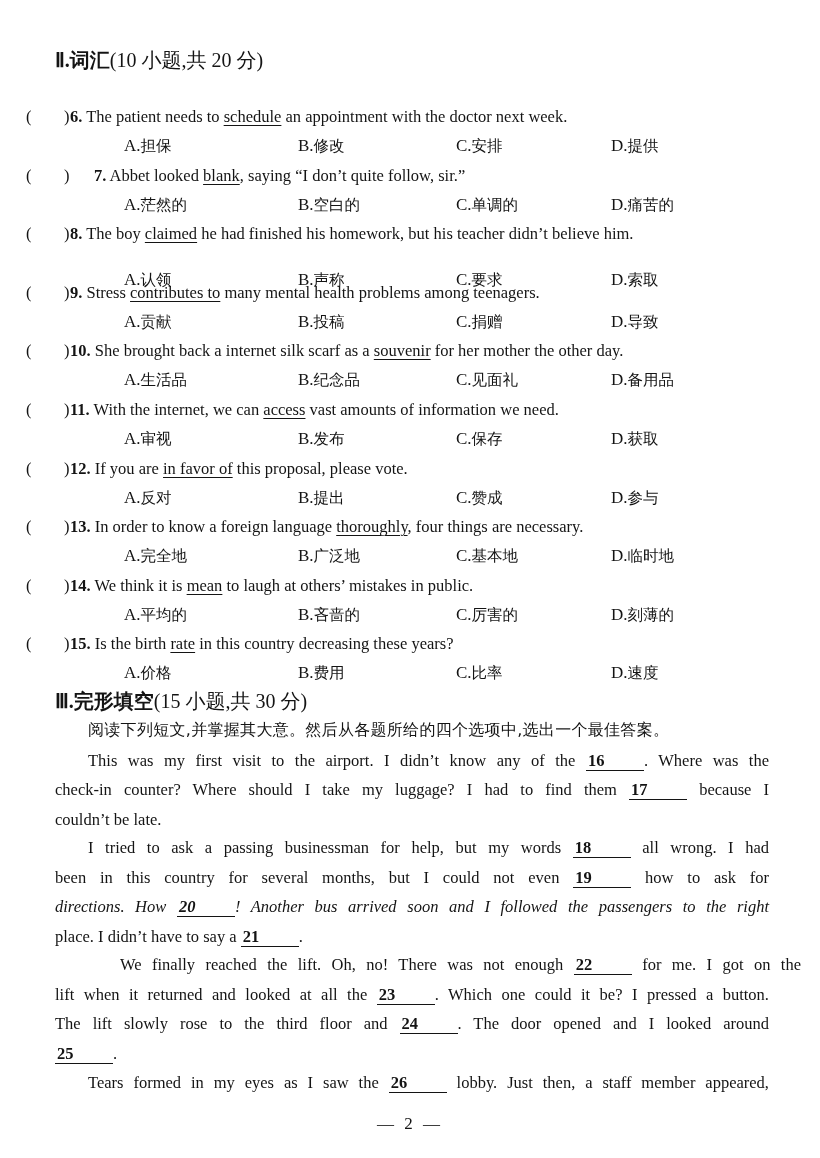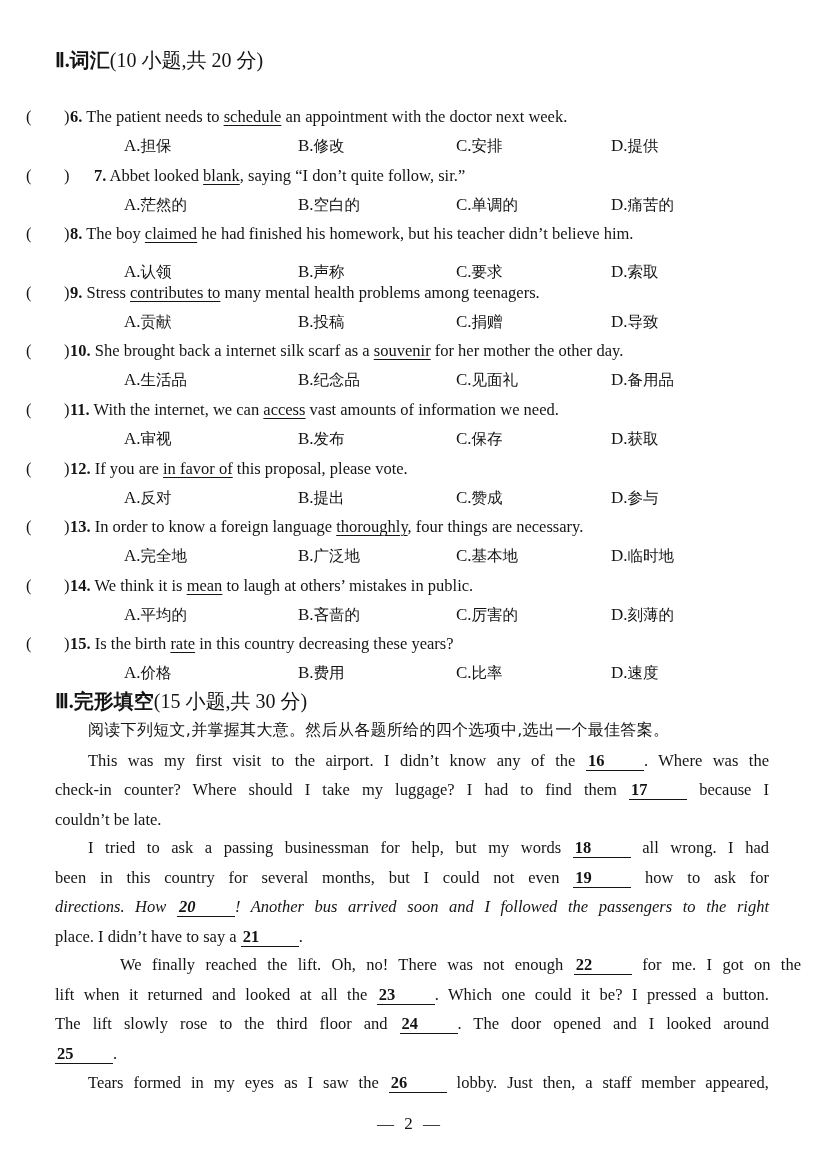--- a/index.html
+++ b/index.html
@@ -160,21 +160,21 @@
         <span class="opt opt-a"><span class="letter">A.</span><span>茫然的</span></span>
         <span class="opt opt-b"><span class="letter">B.</span><span>空白的</span></span>
         <span class="opt opt-c"><span class="letter">C.</span><span>单调的</span></span>
         <span class="opt opt-d"><span class="letter">D.</span><span>痛苦的</span></span>
       </div>
       <div class="q-row" style="top: 223px;">
         <span class="q-paren-open">(</span>
         <span class="q-paren-close">)</span>
         <span class="q-text" style="left: 70px;"><b>8.</b><span> The boy </span><u>claimed</u><span> he had finished his homework, but his teacher didn’t believe him.</span></span>
       </div>
-      <div class="opt-row" style="top: 261px;">
+      <div class="opt-row" style="top: 269px;">
         <span class="opt opt-a"><span class="letter">A.</span><span>认领</span></span>
         <span class="opt opt-b"><span class="letter">B.</span><span>声称</span></span>
         <span class="opt opt-c"><span class="letter">C.</span><span>要求</span></span>
         <span class="opt opt-d"><span class="letter">D.</span><span>索取</span></span>
       </div>
       <div class="q-row" style="top: 282px;">
         <span class="q-paren-open">(</span>
         <span class="q-paren-close">)</span>
         <span class="q-text" style="left: 70px;"><b>9.</b><span> Stress </span><u>contributes to</u><span> many mental health problems among teenagers.</span></span>
       </div>

